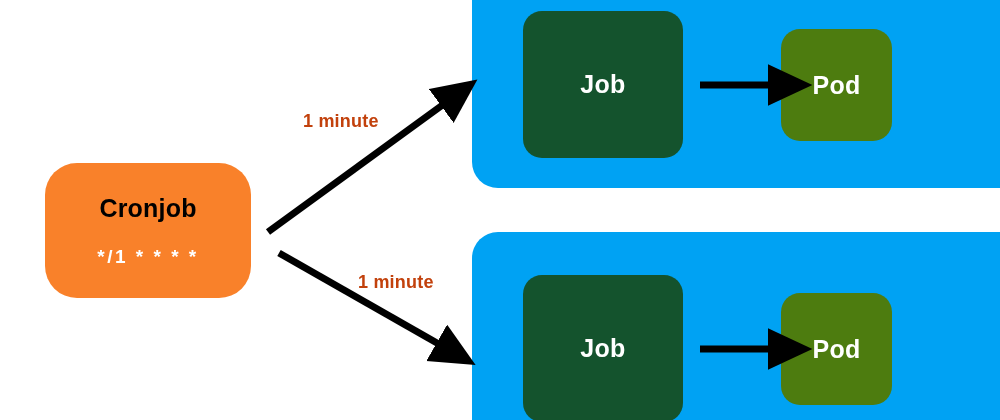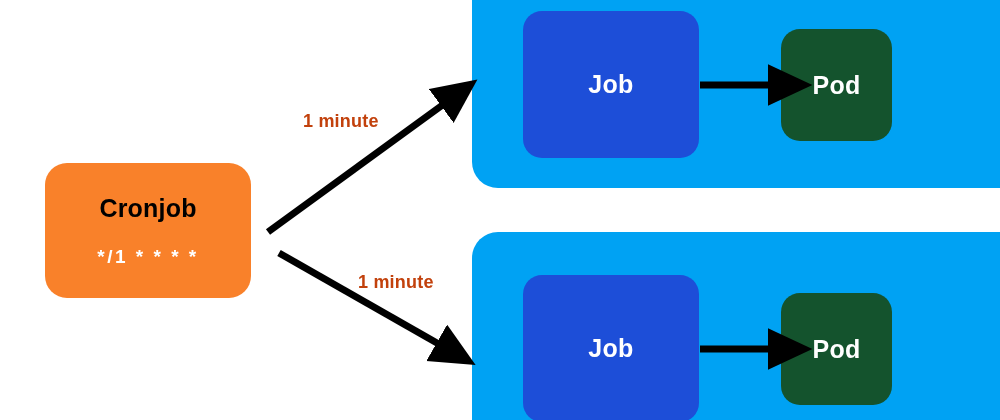--- a/index.html
+++ b/index.html
@@ -19,21 +19,21 @@
   }
 
   
   .cronjob {
     position: absolute;
     left: 45px;
     top: 163px;
     width: 206px;
     height: 135px;
     background: #F9812A;
-    border-radius: 22px;
+    border-radius: 32px;
     display: flex;
     flex-direction: column;
     align-items: center;
     justify-content: center;
   }
   .cronjob-title {
     color: #000000;
     font-size: 25px;
     font-weight: bold;
     letter-spacing: 0.2px;
@@ -72,27 +72,27 @@
     position: absolute;
     display: flex;
     align-items: center;
     justify-content: center;
     color: #ffffff;
     font-size: 25px;
     font-weight: bold;
     letter-spacing: 0.3px;
   }
   .node-job {
-    background: #1d4ed8;
+    background: #14532d;
     border-radius: 19px;
-    width: 176px;
+    width: 160px;
     height: 147px;
   }
   .node-pod {
-    background: #14532d;
+    background: #4d7c0f;
     border-radius: 19px;
     width: 111px;
     height: 112px;
   }
   .job-top  { left: 523px; top: 11px; }
   .pod-top  { left: 781px; top: 29px; }
   .job-bot  { left: 523px; top: 275px; }
   .pod-bot  { left: 781px; top: 293px; }
 
   

